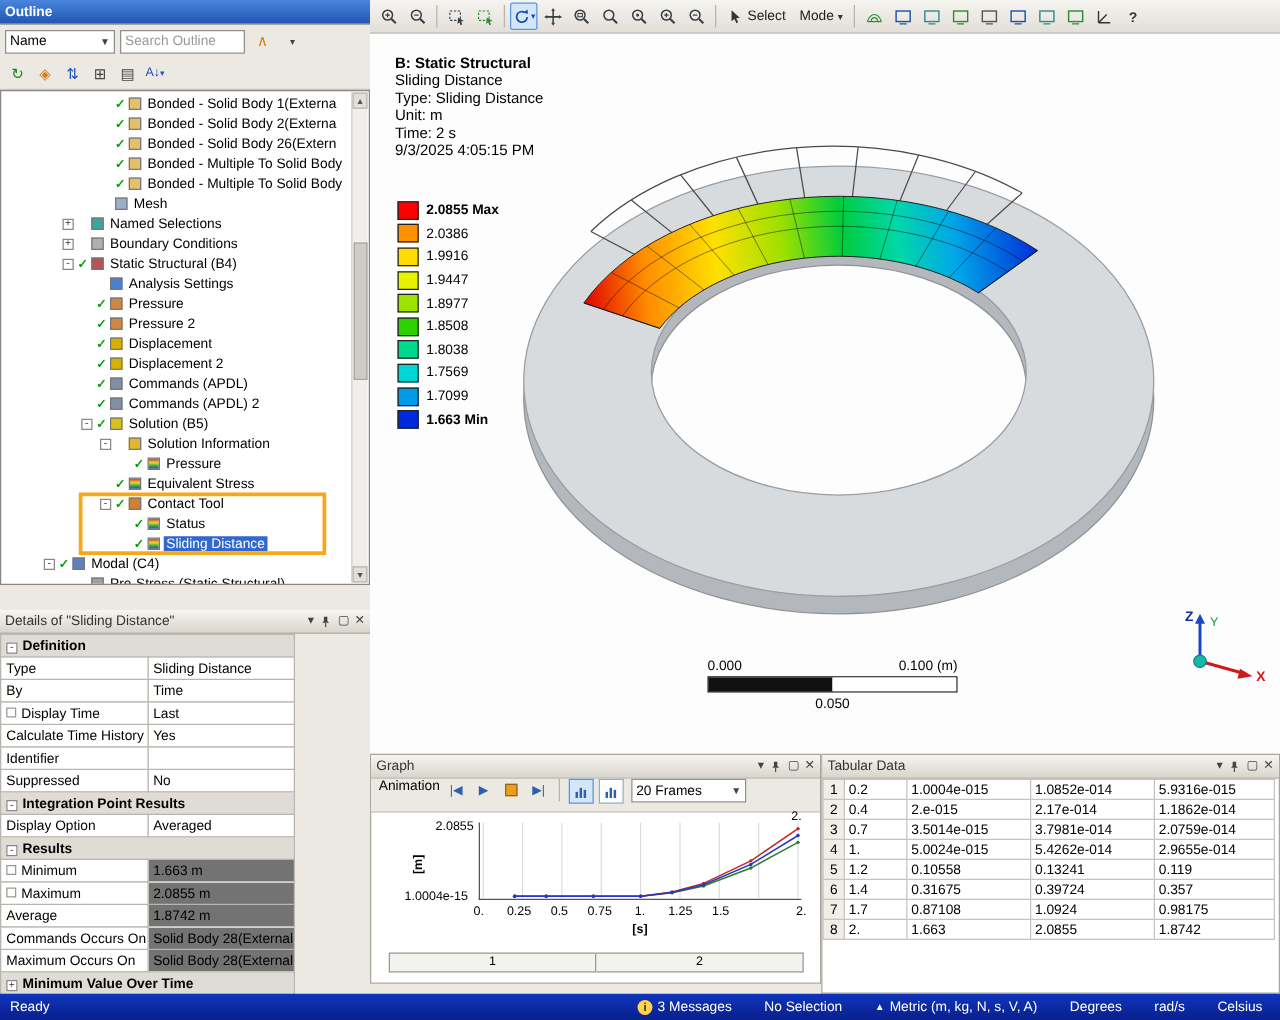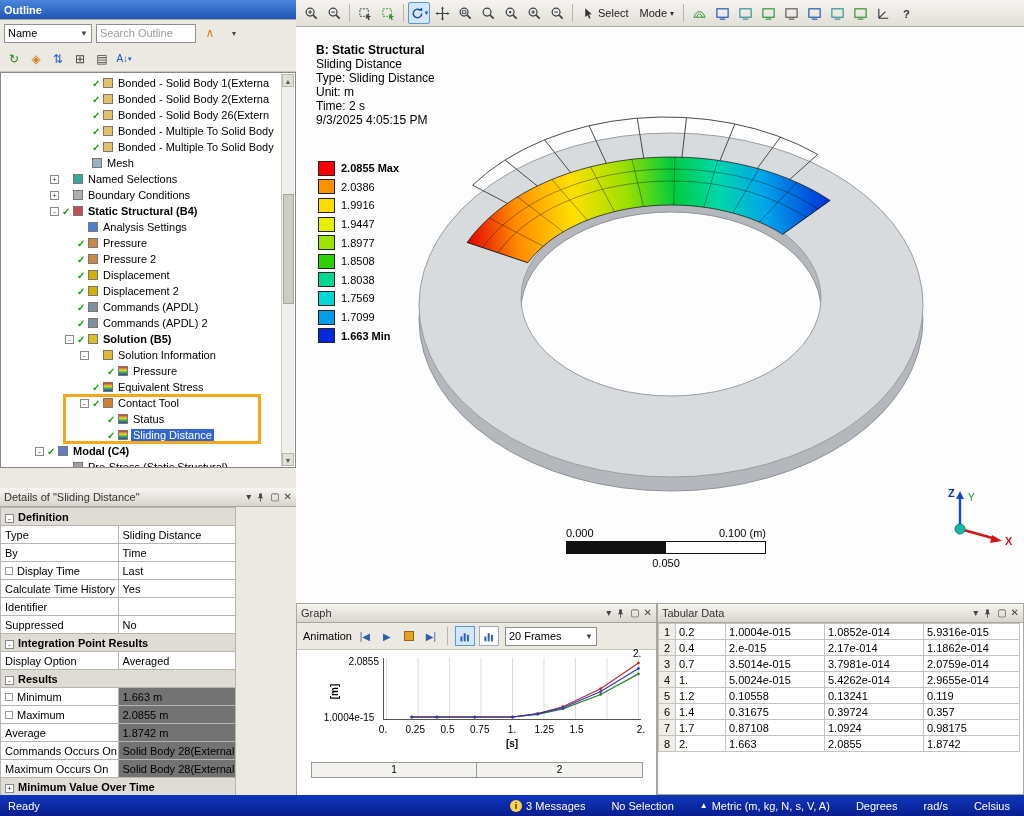--- a/index.html
+++ b/index.html
@@ -26,21 +26,21 @@
 #search-box::placeholder{color:#999}
 #tree-toolbar{position:absolute;left:0;top:46px;width:296px;height:26px;display:flex;align-items:center;gap:2px;padding:0 4px;background:#ece9e2;border-bottom:1px solid #c9c6bf}
 .mini-btn{width:20px;height:20px;display:flex;align-items:center;justify-content:center;font-size:12px;border:1px solid transparent}
 #tree{position:absolute;left:0;top:72px;width:296px;height:396px;background:#fff;border:1px solid #8a8884;overflow:hidden;padding-top:2px}
 .trow{display:flex;align-items:center;height:16px;white-space:nowrap}
 .exp{flex:none;width:9px;height:9px;border:1px solid #888;background:#fff;font:8px/7px "Liberation Mono",monospace;text-align:center;margin-right:3px;color:#333}
 .esp{flex:none;width:12px}
 .chk{flex:none;color:#0c9c0c;font-weight:bold;font-size:10px;width:11px}
 .ticon{flex:none;width:10px;height:10px;border:1px solid #777;margin-right:3px}
 .tlabel{padding:0 2px}
-.trow.bold .tlabel{font-weight:bold}
+.trow.bold .tlabel{font-weight:normal}
 .tlabel.selected{background:#3167ce;color:#fff}
 .ic-contact{background:#e3c06a}.ic-mesh{background:#9ab0c8}.ic-namedsel{background:#3aa6a0}
 .ic-boundary{background:#b0b0b0}.ic-static{background:#c05050}.ic-settings{background:#4c7fd0}
 .ic-pressure{background:#cc8844}.ic-displacement{background:#d8b000}.ic-commands{background:#8090a0}
 .ic-solution{background:#d8c020}.ic-solinfo{background:#e0b830}
 .ic-result{background:linear-gradient(180deg,#e03030,#e8d830 40%,#30b040 70%,#3040d0)}
 .ic-contacttool{background:#d08030}.ic-modal{background:#6080c0}.ic-prestress{background:#a0a0a0}
 #contact-highlight{position:absolute;left:62px;top:321px;width:198px;height:50px;border:3px solid #f5a81c;pointer-events:none}
 #tree-scroll{position:absolute;right:1px;top:1px;width:13px;height:392px;background:#f0eeea;border-left:1px solid #d0cdc6}
 .scr-arrow{height:13px;font-size:7px;text-align:center;line-height:13px;color:#555;background:#e2dfd8;border:1px solid #b8b5ae}
@@ -67,22 +67,22 @@
 .leg-row .sw{width:17px;height:15px;border:1px solid #222;margin-right:6px}
 .leg-row:first-child .leg-val,.leg-row:last-child .leg-val{font-weight:bold}
 #ruler{position:absolute;left:270px;top:500px;width:200px;text-align:center}
 #ruler-labels{display:flex;justify-content:space-between;font-size:11px}
 #ruler-bar{display:flex;height:13px;border:1px solid #111;margin-top:2px}
 #ruler-bar .seg1{width:50%;background:#111}
 #ruler-bar .seg2{width:50%;background:#fff}
 #ruler-mid{margin-top:3px;font-size:11px}
 #triad{position:absolute;left:630px;top:458px}
 
-#graph-panel{position:absolute;left:296px;top:603px;width:361px;height:212px;background:#fff;border:1px solid #a9a69e}
-#graph-toolbar{display:flex;align-items:center;gap:4px;height:27px;background:#ece9e2;border-bottom:1px solid #c8c5be;padding:0 6px}
+#graph-panel{position:absolute;left:296px;top:603px;width:361px;height:184px;background:#fff;border:1px solid #a9a69e}
+#graph-toolbar{display:flex;gap:4px;height:27px;background:#ece9e2;border-bottom:1px solid #c8c5be;padding:0 6px}
 .play-btn{width:18px;height:18px;display:flex;align-items:center;justify-content:center;color:#2b5fb0;font-size:10px;border:1px solid transparent}
 .stop-sq{width:10px;height:10px;background:#e8a020;border:1px solid #a06010}
 .toggle-btn{width:20px;height:20px;display:flex;align-items:center;justify-content:center;border:1px solid #9ab;background:#fff;color:#2b5fb0}
 .toggle-btn.active{background:#d4e6fa;border-color:#5a96d8}
 #frames-combo{margin-left:2px;width:92px}
 #graph-body{position:relative;height:146px}
 #graph-plot{position:absolute;left:86px;top:8px;border-left:1px solid #555;border-bottom:1px solid #555;background:#fff}
 .ymax{position:absolute;left:22px;top:6px;width:60px;text-align:right;font-size:10px}
 .ymin{position:absolute;left:22px;top:62px;width:60px;text-align:center;font-size:10px}
 .ylab{position:absolute;left:30px;top:36px;font-size:10px;font-weight:bold;transform:rotate(-90deg)}

